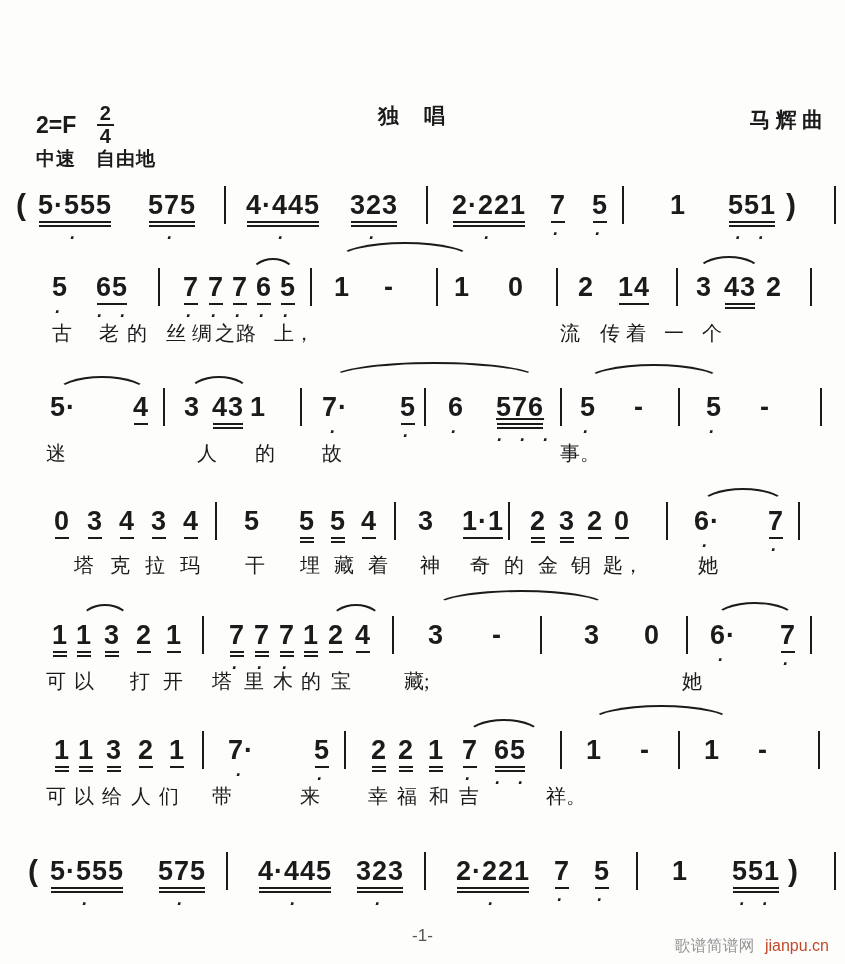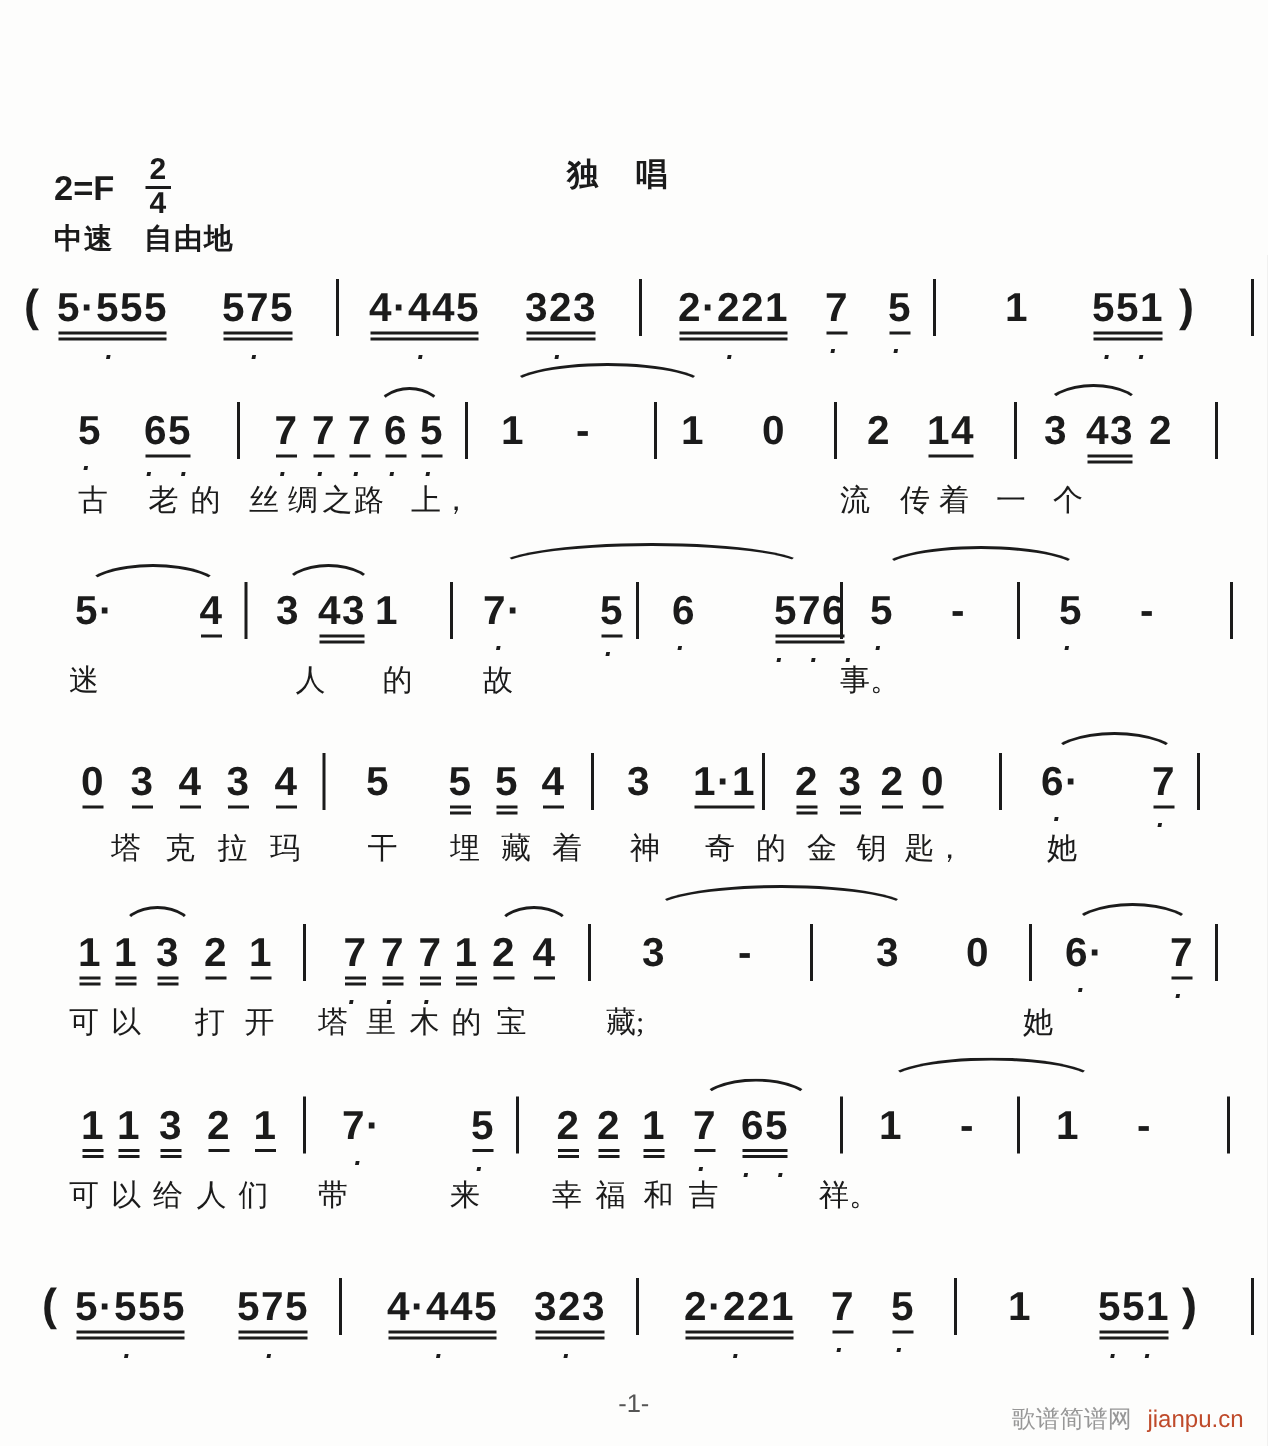--- a/index.html
+++ b/index.html
@@ -54,20 +54,21 @@
   .watermark{position:absolute; top:936px; right:16px; font-size:16px;}
   .watermark .site{color:var(--watermark_site,#979797);}
   .watermark .url{color:var(--watermark_url,#bf4a2a); margin-left:6px;}
 </style>
 </head>
 <body>
 
 <div class="page">
   <div class="subtitle">独　唱</div>
   <div class="credits">
+    <div>马 辉 曲</div>
   </div>
   <div class="keyrow">
     <span class="keysig">2=F</span>
     <span class="meter">
       <span class="num">2</span>
       <span class="den">4</span>
     </span>
   </div>
   <div class="tempo">中速　自由地</div>
 
@@ -136,21 +137,21 @@
         <span class="note" style="left: 133px;">4<i class="ul" style="bottom: -3px;"></i></span>
         <div class="barline" style="left: 163px;"></div>
         <span class="note" style="left: 184px;">3</span>
         <span class="note" style="left: 212px;">43<i class="ul" style="bottom: -3px;"></i><i class="ul" style="bottom: -7px;"></i></span>
         <span class="note" style="left: 250px;">1</span>
         <div class="barline" style="left: 300px;"></div>
         <span class="note" style="left: 322px;">7·<i class="od" style="bottom: -14px;">·</i></span>
         <span class="note" style="left: 400px;">5<i class="ul" style="bottom: -3px;"></i><i class="od" style="bottom: -18px;">·</i></span>
         <div class="barline" style="left: 424px;"></div>
         <span class="note" style="left: 448px;">6<i class="od" style="bottom: -14px;">·</i></span>
-        <span class="note" style="left: 516px;">576<i class="ul" style="bottom: -3px;"></i><i class="ul" style="bottom: -7px;"></i><i class="od" style="bottom: -22px;">· · ·</i></span>
+        <span class="note" style="left: 496px; text-decoration: underline;">576<i class="ul" style="bottom: -3px;"></i><i class="ul" style="bottom: -7px;"></i><i class="od" style="bottom: -22px;">· · ·</i></span>
         <div class="barline" style="left: 560px;"></div>
         <span class="note" style="left: 580px;">5<i class="od" style="bottom: -14px;">·</i></span>
         <span class="note" style="left: 634px;">-</span>
         <div class="barline" style="left: 678px;"></div>
         <span class="note" style="left: 706px;">5<i class="od" style="bottom: -14px;">·</i></span>
         <span class="note" style="left: 760px;">-</span>
         <div class="barline" style="left: 820px;"></div>
         <div class="slur" style="left: 56px; width: 88px; top: -16px;"></div>
         <div class="slur" style="left: 188px; width: 58px; top: -16px;"></div>
         <div class="slur" style="left: 330px; width: 205px; top: -30px;"></div>

